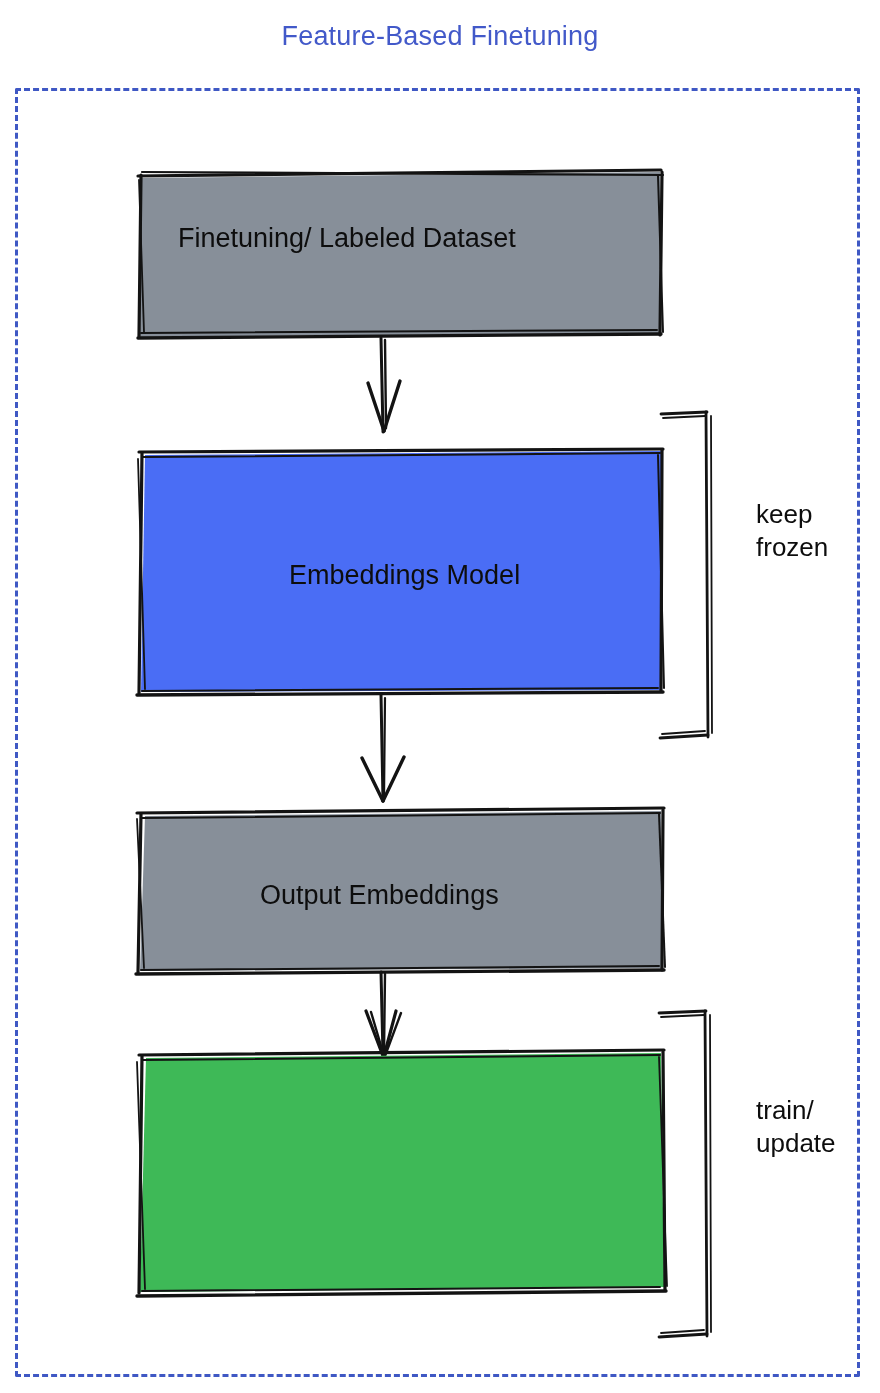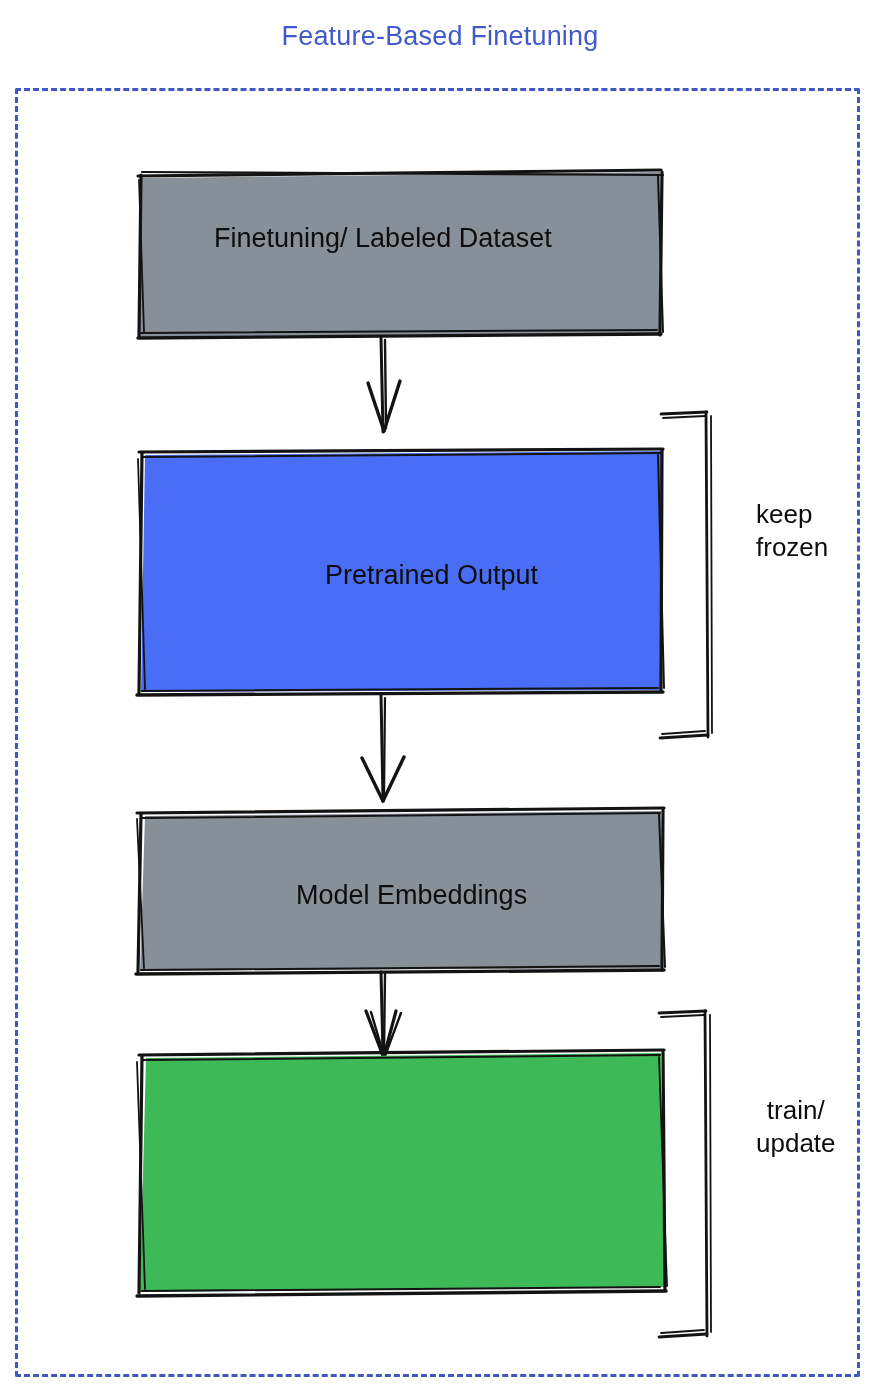--- a/index.html
+++ b/index.html
@@ -59,21 +59,20 @@
   }
 
   
   .node-label {
     position: absolute;
     font-size: 27px;
     color: #0d0d0d;
     font-weight: 400;
     white-space: nowrap;
     line-height: 1.2;
-    margin-left: 36px;
   }
 
   
   .side-label {
     position: absolute;
     font-size: 26px;
     color: #0d0d0d;
     line-height: 1.28;
     white-space: pre-line;
     font-weight: 400;
@@ -177,24 +176,24 @@
       <path d="M705,1011 L707,1336" fill="none" stroke="#131313" stroke-width="2.8" stroke-linecap="round"></path>
       <path d="M710,1015 L711,1332" fill="none" stroke="#131313" stroke-width="1.8" stroke-linecap="round"></path>
       <path d="M707,1334 L659,1337" fill="none" stroke="#131313" stroke-width="2.8" stroke-linecap="round"></path>
       <path d="M704,1330 L661,1333" fill="none" stroke="#131313" stroke-width="1.8" stroke-linecap="round"></path>
     </g>
 
   </svg>
 
   <div class="node-label" style="left:178px; top:222px;">Finetuning/ Labeled Dataset</div>
 
-  <div class="node-label" style="left:289px; top:559px;">Pretrained Output</div>
+  <div class="node-label" style="left:289px; top:559px;">Embeddings Model</div>
 
-  <div class="node-label" style="left:260px; top:879px;">Model Embeddings</div>
+  <div class="node-label" style="left:260px; top:879px;">Output Embeddings</div>
 
 
   <div class="side-label" style="left:739px; top:498px;">keep
 frozen</div>
 
-  <div class="side-label" style="left:739px; top:1094px;text-align:center;">train/
+  <div class="side-label" style="left:739px; top:1094px;">train/
 update</div>
 
 </div>
 
 </body></html>

